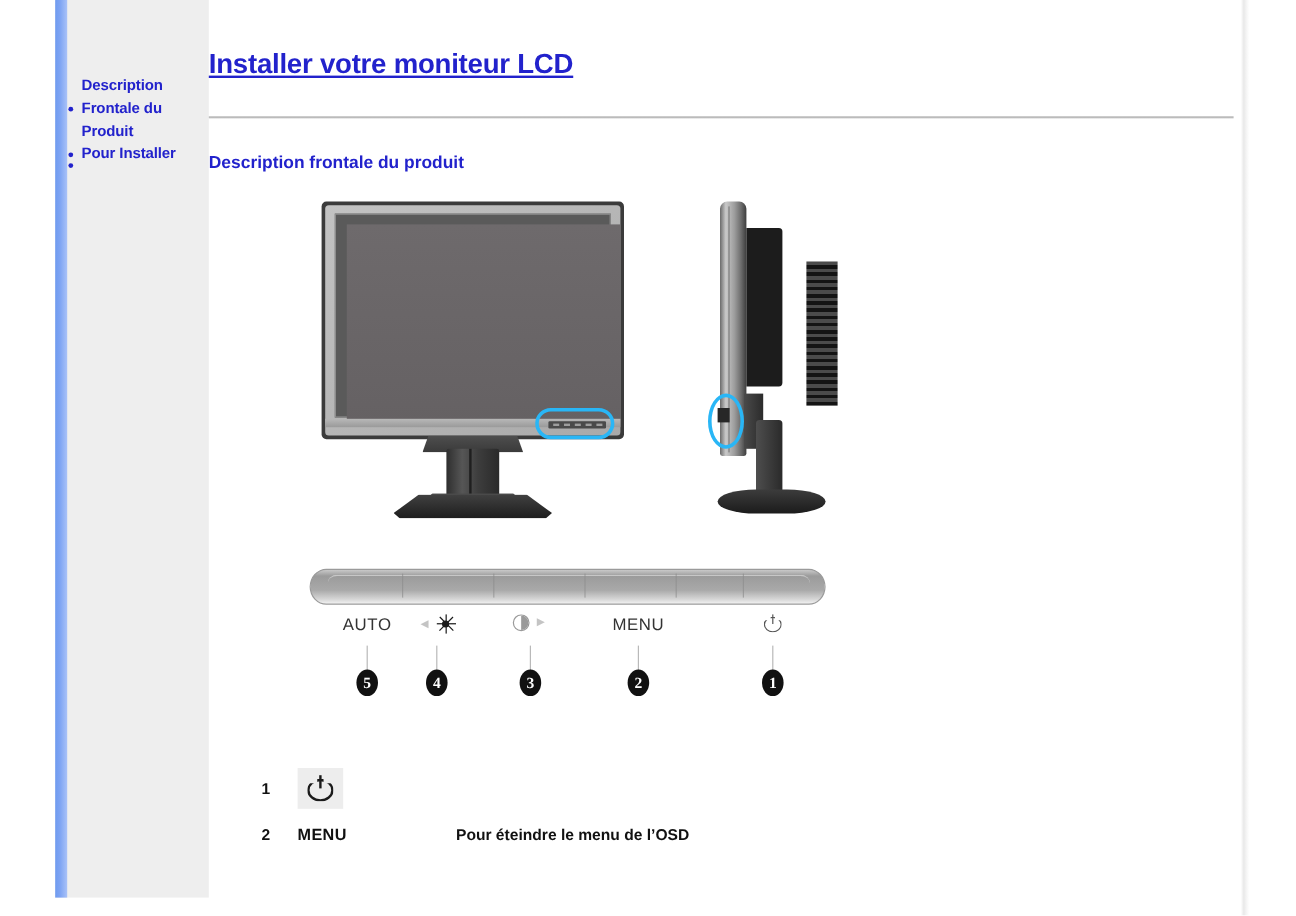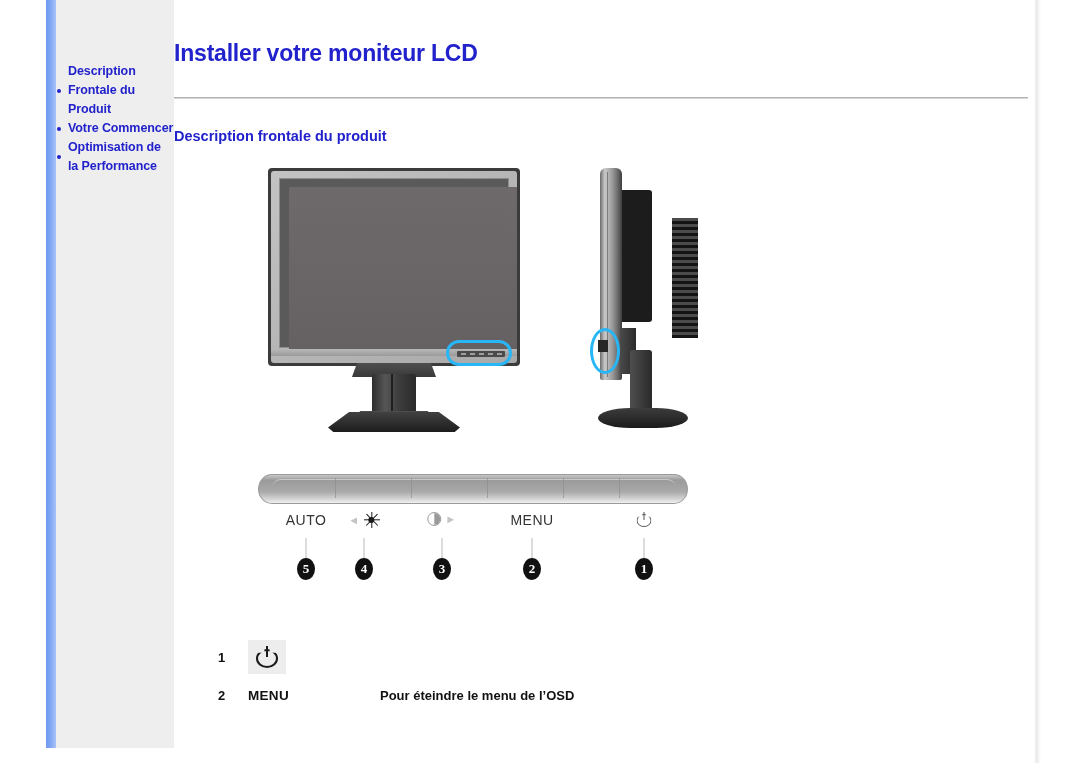--- a/index.html
+++ b/index.html
@@ -52,20 +52,21 @@
   .nav-item .label{ display:block; }
 
   
   #content{
     position:absolute; left:174px; top:0; width:860px; height:763px;
   }
   .page-title{
     position:absolute; left:0; top:40px;
     font-size:23px; font-weight:bold; color:#2222cc;
     letter-spacing:-0.2px;
+    text-decoration:underline;
   }
   .title-rule{
     position:absolute; left:0; top:97px; width:854px; height:2px;
     background:linear-gradient(to bottom,#a9a9a9 0%,#bdbdbd 50%,#f0f0f0 100%);
   }
   .section-title{
     position:absolute; left:0; top:128px;
     font-size:14.5px; font-weight:bold; color:#2222cc;
   }
 
@@ -276,25 +277,24 @@
 
   <div id="sidebar">
     <div class="sidebar-stripe"></div>
     <ul class="nav-list">
       <li class="nav-item">
         <span class="bullet"></span>
         <span class="label">Description Frontale du Produit</span>
       </li>
       <li class="nav-item">
         <span class="bullet"></span>
-        <span class="label">Votre Commencer</span>
+        <span class="label">Pour Installer</span>
       </li>
       <li class="nav-item">
         <span class="bullet"></span>
-        <span class="label">Optimisation de la Performance</span>
       </li>
     </ul>
   </div>
 
   <div id="content">
 
     <div class="page-title">Installer votre moniteur LCD</div>
     <div class="title-rule"></div>
     <div class="section-title">Description frontale du produit</div>
 

